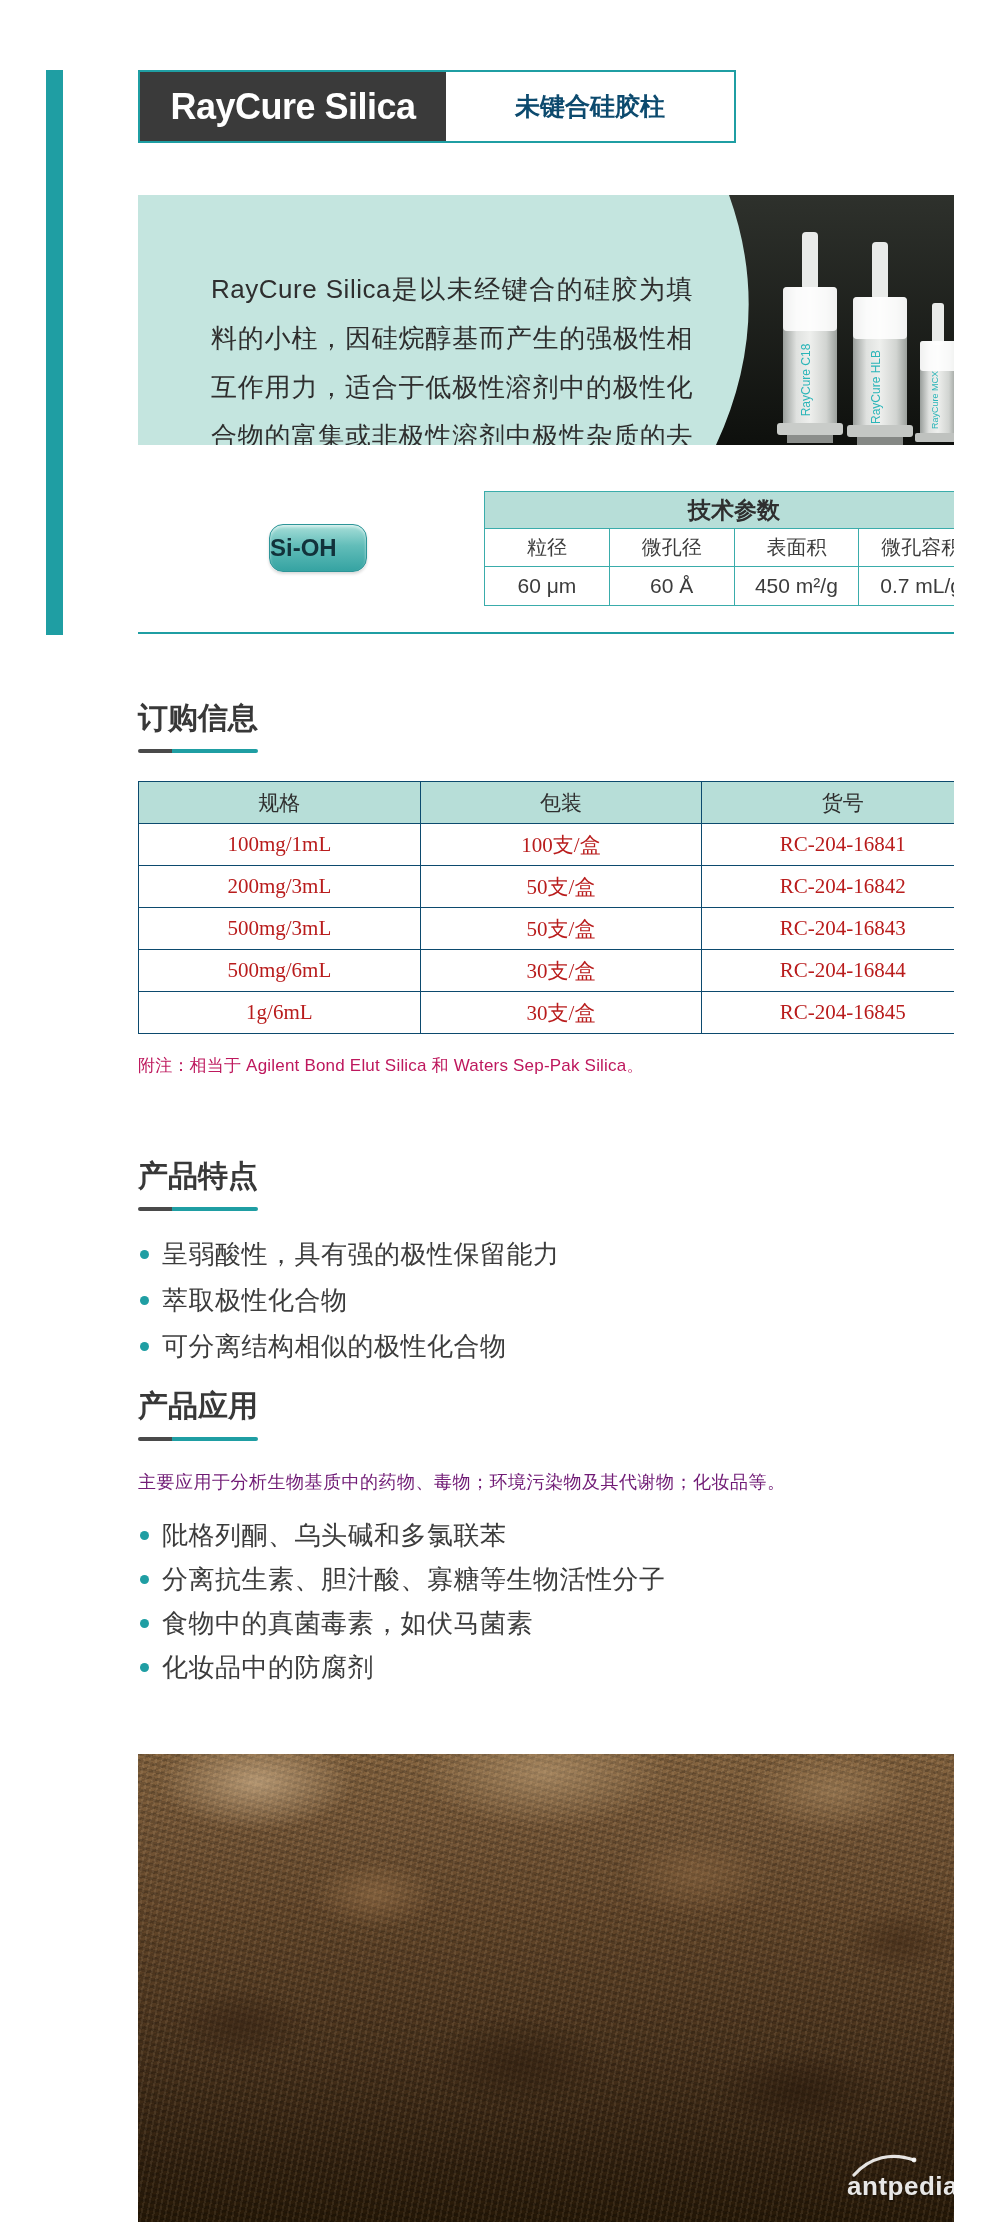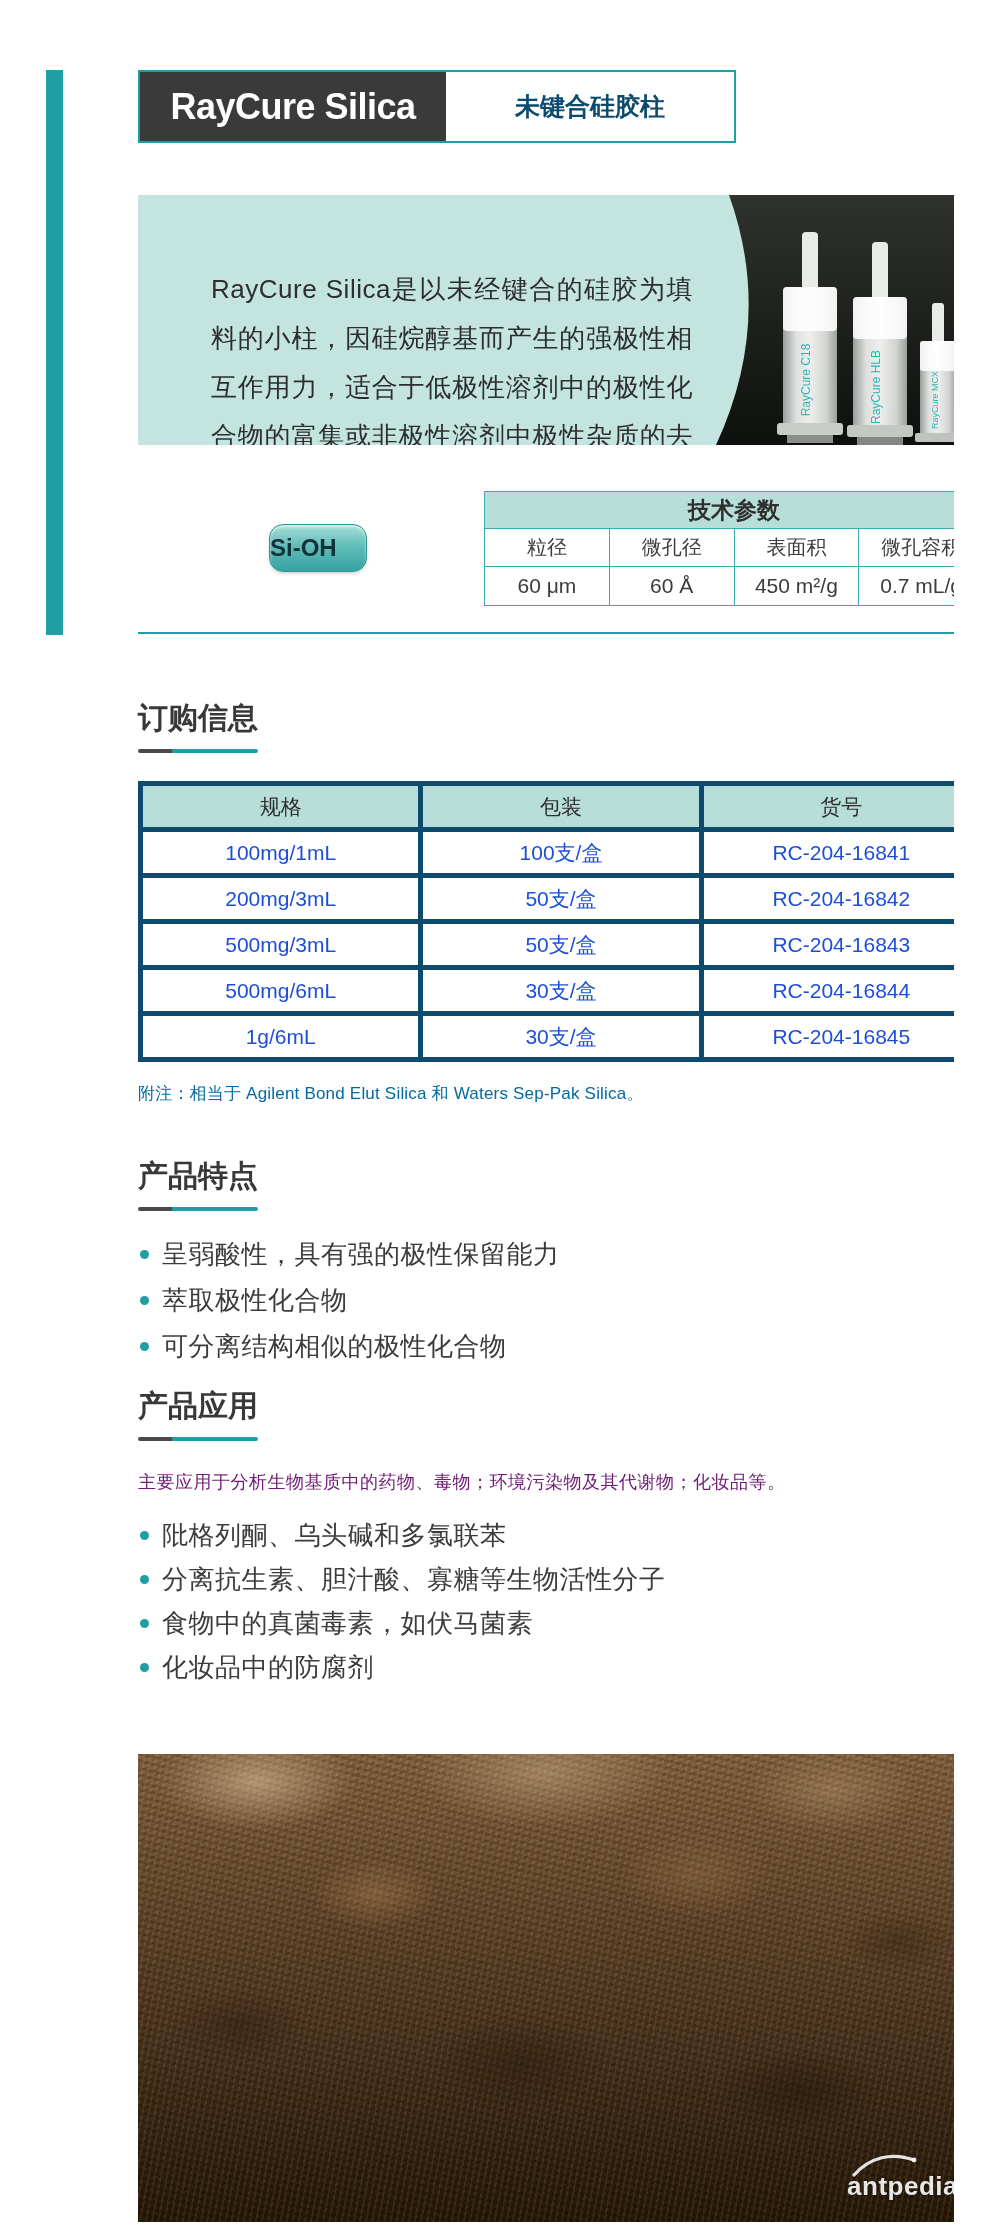--- a/index.html
+++ b/index.html
@@ -41,24 +41,24 @@
   .divider{position:absolute;left:92px;top:632px;width:846px;height:2px;background:#1f9ea3;}
 
   
   .section{position:absolute;left:92px;width:846px;}
   .sec-heading{margin:0;font-size:30px;font-weight:700;color:#383838;line-height:36px;}
   .sec-underline{margin-top:13px;width:120px;height:4px;border-radius:2px;
     background:linear-gradient(90deg,#4a4a4a 0,#4a4a4a 34px,#1f9ea3 34px,#1f9ea3 100%);}
 
   
   .order-table{margin-top:28px;width:846px;border-collapse:collapse;table-layout:fixed;}
-  .order-table th,.order-table td{border:5px solid #0c4a6e;text-align:center;height:41px;padding:0;}
+  .order-table th,.order-table td{border:1px solid #0c4a6e;text-align:center;height:41px;padding:0;}
   .order-table th{background:#b7ded8;font-size:21px;font-weight:500;color:#2f2f2f;}
-  .order-table td{background:#fff;font-size:21px;color:#1d4ed8;}
-  .order-note{margin-top:20px;font-size:17px;color:#0369a1;letter-spacing:.2px;}
+  .order-table td{background:#fff;font-size:21px;color:#b91c1c;font-family:Liberation Serif, serif;}
+  .order-note{margin-top:20px;font-size:17px;color:#be185d;letter-spacing:.2px;}
 
   
   .bullets{list-style:none;margin:20px 0 0 0;padding:0;}
   .bullets li{display:flex;align-items:flex-start;font-size:26px;line-height:46px;color:#3c3c3c;letter-spacing:.5px;}
   .dot{flex:0 0 9px;width:9px;height:9px;border-radius:50%;background:#1f9ea3;margin:19px 13px 0 2px;}
 
   .apps-intro{margin:18px 0 0 0;font-size:18px;line-height:46px;color:#701a75;text-align:justify;letter-spacing:.5px;}
   .apps .bullets{margin-top:8px;}
   .apps .bullets li{line-height:44px;}
   .apps .dot{margin-top:18px;}

